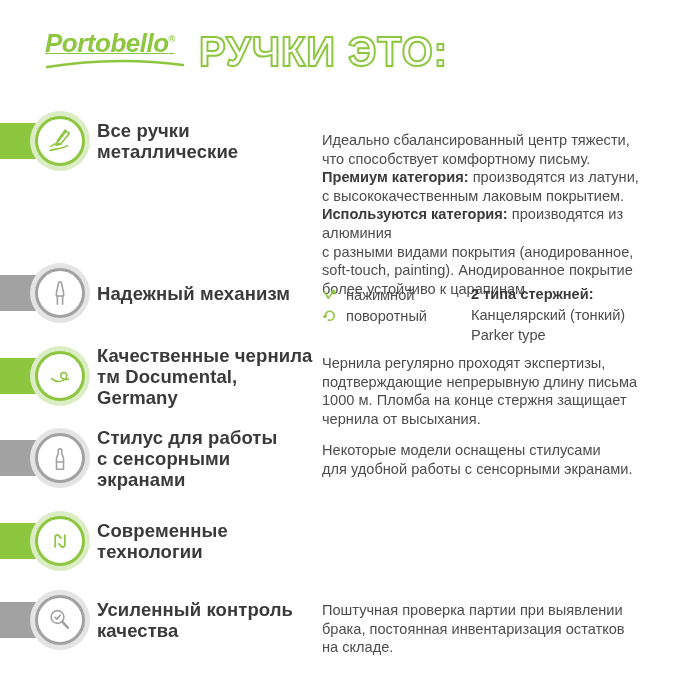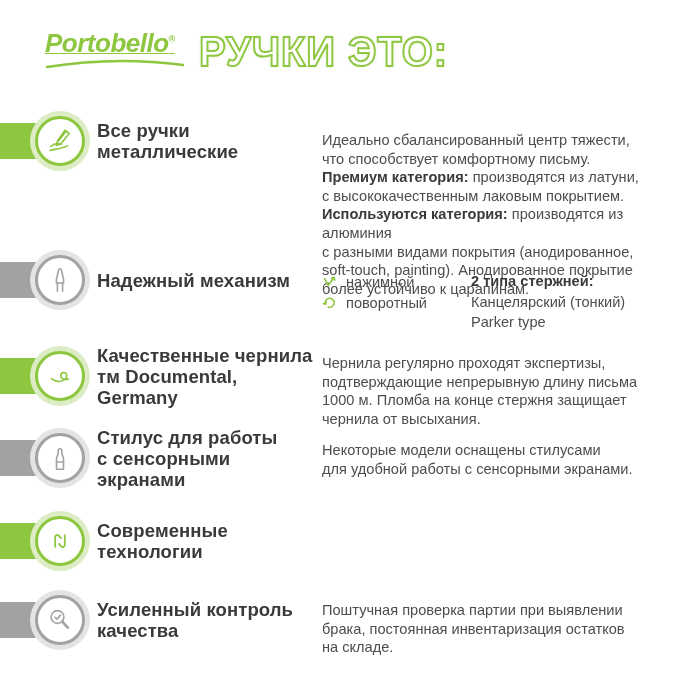--- a/index.html
+++ b/index.html
@@ -91,21 +91,21 @@
     <div class="desc" style="top:30px"><span>Идеально сбалансированный центр тяжести,
 что способствует комфортному письму.
 </span><span class="b">Премиум категория:</span><span> производятся из латуни,
 с высококачественным лаковым покрытием.
 </span><span class="b">Используются категория:</span><span> производятся из алюминия
 с разными видами покрытия (анодированное,
 soft-touch, painting). Анодированное покрытие
 более устойчиво к царапинам.</span></div>
   </div>
 
-  <div class="row gray" style="top:240px">
+  <div class="row gray" style="top:253px">
     <div class="bar"></div>
     <div class="ring"></div>
     <div class="badge">
       <svg width="32" height="32" viewBox="0 0 32 32" fill="none" stroke="currentColor" stroke-width="1.6" stroke-linecap="round" stroke-linejoin="round">
         <path d="M16 4.8c-.8 0-1.3.6-1.45 1.4L12.4 15.6v3.4h7.2v-3.4L17.45 6.2c-.15-.8-.65-1.4-1.45-1.4z"></path>
         <path d="M13.4 19v8.2m5.2-8.2v8.2"></path>
       </svg>
     </div>
     <div class="heading">Надежный механизм</div>
 

